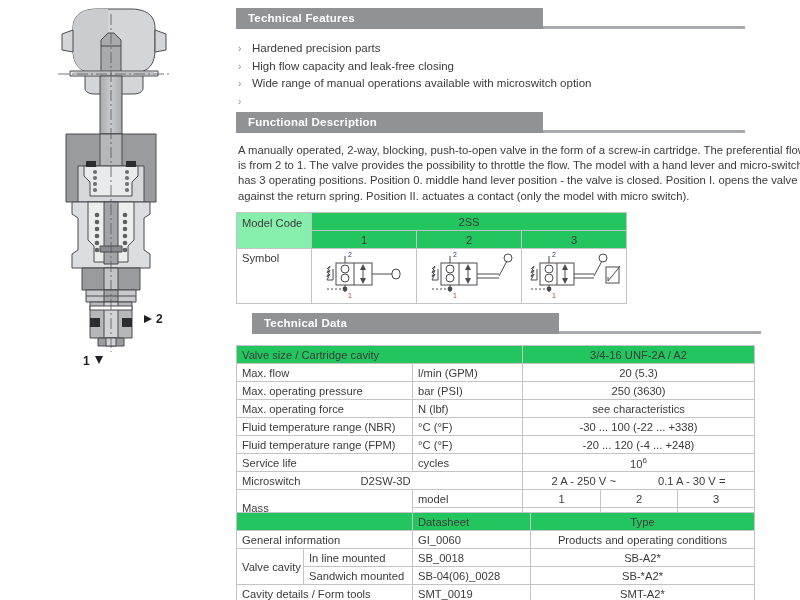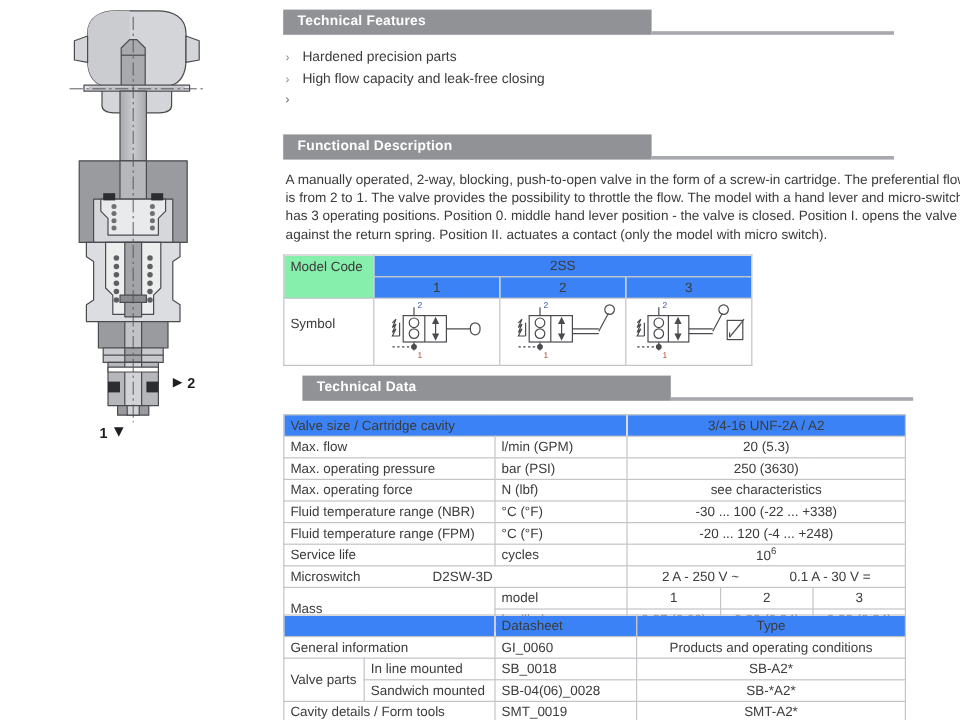--- a/index.html
+++ b/index.html
@@ -99,21 +99,21 @@
   }
   table.dt td, table.dt th {
     border: 1px solid #c3c4c8;
     padding: 1px 5px;
     font-weight: normal;
     vertical-align: middle;
     height: 15px;
     overflow: hidden;
     white-space: nowrap;
   }
-  .shaded { background: #3b82f6; }
+  .shaded { background: #22c55e; }
   .ctr { text-align: center; }
   .lft { text-align: left; }
 
   
   #model-table-wrap {
     position: absolute;
     left: 8px; top: 212px;
   }
   #model-table { width: 390px; }
   #model-table td.sym-cell {
@@ -123,21 +123,21 @@
     vertical-align: middle;
     background: #ffffff;
   }
   #model-table td.lbl-cell {
     background: #86efac;
     vertical-align: top;
     padding-top: 4px;
   }
   #model-table td.sym-lbl {
     vertical-align: top;
-    padding-top: 15px;
+    padding-top: 3px;
     margin-top: 16px;
   }
 
   
   #techdata-wrap {
     position: absolute;
     left: 8px; top: 345px;
   }
   #techdata { width: 518px; }
 
@@ -283,20 +283,21 @@
     <li>
       <span class="chev">›</span>
       <span>Hardened precision parts</span>
     </li>
     <li>
       <span class="chev">›</span>
       <span>High flow capacity and leak-free closing</span>
     </li>
     <li>
       <span class="chev">›</span>
+      <span>Wide range of manual operations available with microswitch option</span>
     </li>
     <li>
       <span class="chev">›</span>
     </li>
   </ul>
 
   <div id="hdr-functional" class="section-header">
     <div class="bar"></div>
     <div class="bar-label">Functional Description</div>
     <div class="rule"></div>
@@ -514,21 +515,21 @@
           <td class="shaded ctr">Type</td>
         </tr>
 
         <tr>
           <td class="lft" colspan="2">General information</td>
           <td class="lft">GI_0060</td>
           <td class="ctr">Products and operating conditions</td>
         </tr>
 
         <tr>
-          <td class="lft" rowspan="2">Valve parts</td>
+          <td class="lft" rowspan="2">Valve cavity</td>
           <td class="lft">In line mounted</td>
           <td class="lft">SB_0018</td>
           <td class="ctr">SB-A2*</td>
         </tr>
         <tr>
           <td class="lft">Sandwich mounted</td>
           <td class="lft">SB-04(06)_0028</td>
           <td class="ctr">SB-*A2*</td>
         </tr>
 

